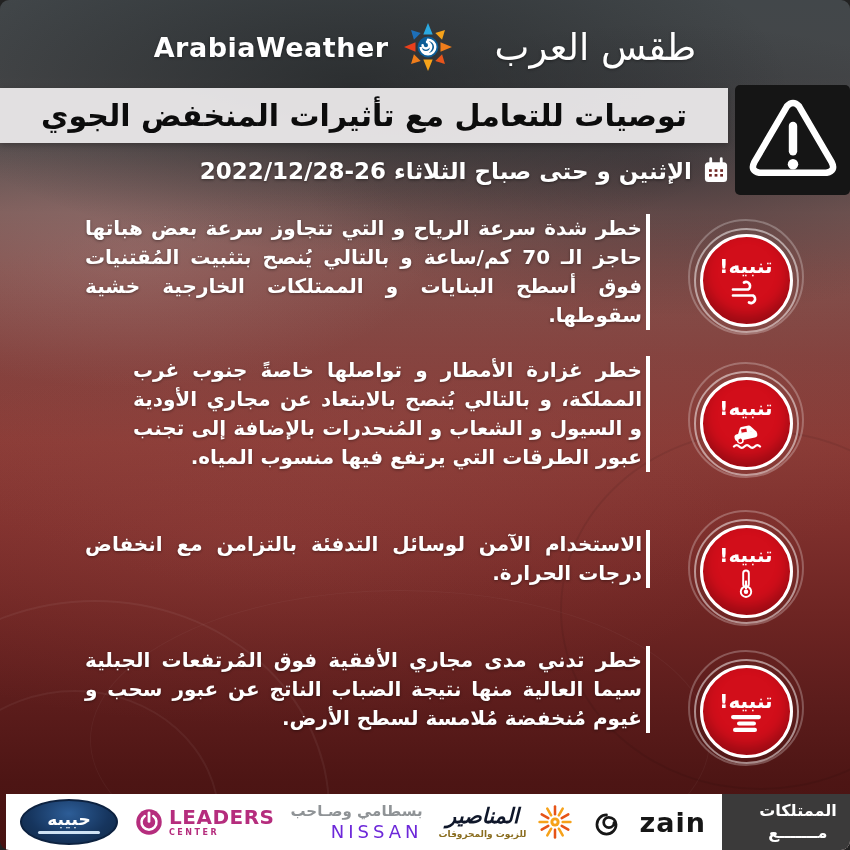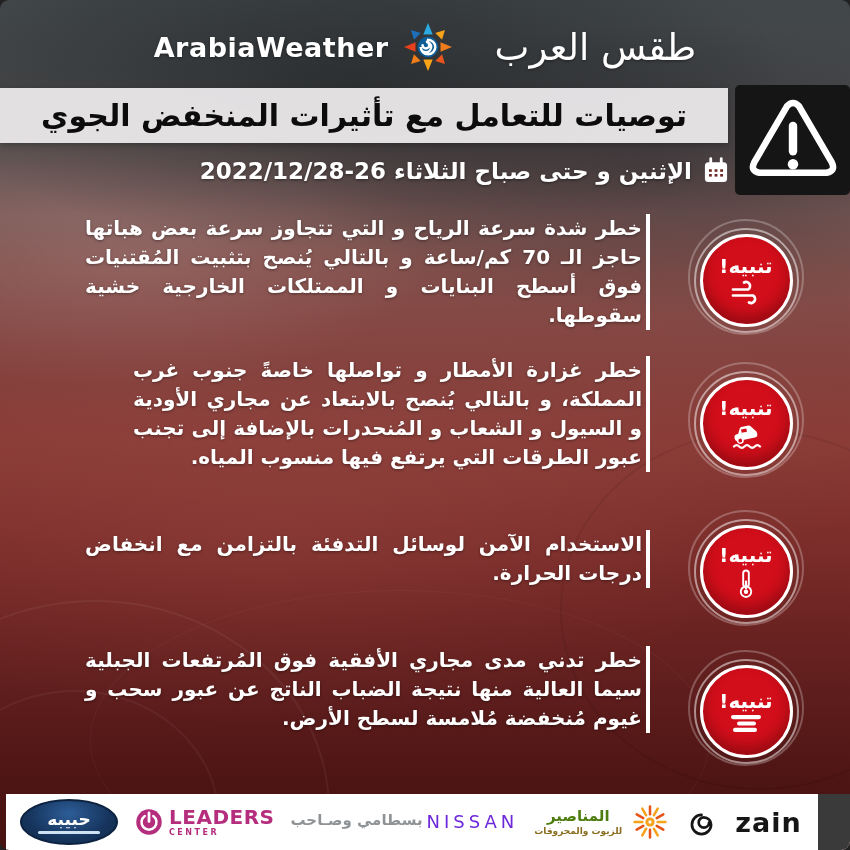--- a/index.html
+++ b/index.html
@@ -69,26 +69,26 @@
     display:flex; align-items:center; gap:16px; padding-left:14px;margin-left:6px; }
   .habibah{ width:98px; height:46px; border-radius:50%; flex-shrink:0;
     background:radial-gradient(ellipse at 50% 30%, #2d5d97 0%, #16355e 60%, #102947 100%);
     border:2px solid #0d2240; display:flex; flex-direction:column; align-items:center; justify-content:center; }
   .habibah .h-name{ color:#fff; font-weight:bold; font-size:17px; direction:rtl; line-height:1; }
   .habibah .h-strip{ margin-top:3px; width:62px; height:3px; border-radius:2px; background:#cfe2f4; }
   .leaders{ display:flex; align-items:center; gap:5px; flex-shrink:0; }
   .leaders .l-text{ display:flex; flex-direction:column; line-height:1; }
   .leaders .l-name{ color:#b52d7d; font-weight:bold; font-size:20px; letter-spacing:.5px; }
   .leaders .l-sub{ color:#b52d7d; font-weight:bold; font-size:8px; letter-spacing:2.5px; margin-top:2px; }
-  .nissan{ display:flex; flex-direction:row; align-items:flex-start; gap:4px; flex-shrink:0; line-height:1; }
+  .nissan{ display:flex; flex-direction:column; align-items:flex-end; gap:4px; flex-shrink:0; line-height:1; }
   .nissan .n-dealer{ direction:rtl; color:#8f9396; font-weight:bold; font-size:15px; }
   .nissan .n-name{ color:#6d28d9; font-size:18px; letter-spacing:4px; }
   .manaseer{ display:flex; align-items:center; gap:6px; flex-shrink:0; }
   .manaseer .m-text{ display:flex; flex-direction:column; align-items:center; line-height:1; }
-  .manaseer .m-name{ direction:rtl; color:#4d7c0f; font-weight:bold; font-size:15px; }
+  .manaseer .m-name{ direction:rtl; color:#0f172a; font-weight:bold; font-size:21px;font-style:italic; }
   .manaseer .m-sub{ direction:rtl; color:#8a6d1f; font-weight:bold; font-size:9px; margin-top:3px; }
   .zain{ display:flex; align-items:flex-end; gap:20px; flex-shrink:0; }
   .zain .z-name{ color:#161616; font-weight:bold; font-size:27px; letter-spacing:1px; }
   .partnership{ margin-left:auto; flex-shrink:0; align-self:stretch; width:152px; background:#3b3a3a;
     display:flex; flex-direction:column; align-items:center; justify-content:center; gap:3px; }
   .partnership span{ direction:rtl; color:#fff; font-weight:bold; font-size:16px; line-height:1.15; }
 </style>
 </head>
 <body>
 
@@ -262,17 +262,17 @@
     </div>
 
     <div class="zain">
       <svg width="27" height="27" viewBox="0 0 24 24">
         <path d="M12 3.5 a8.5 8.5 0 1 0 8.5 8.5 a6.4 6.4 0 0 0 -6.4 -6.4 a4.6 4.6 0 1 0 4.6 4.6" fill="none" stroke="#161616" stroke-width="2.4" stroke-linecap="round"></path>
       </svg>
       <span class="z-name">zain</span>
     </div>
 
     <div class="partnership">
-      <span>البنايات</span>
+      <span>الممتلكات</span>
       <span>مـــــــع</span>
     </div>
   </footer>
 </div>
 
 </body></html>

